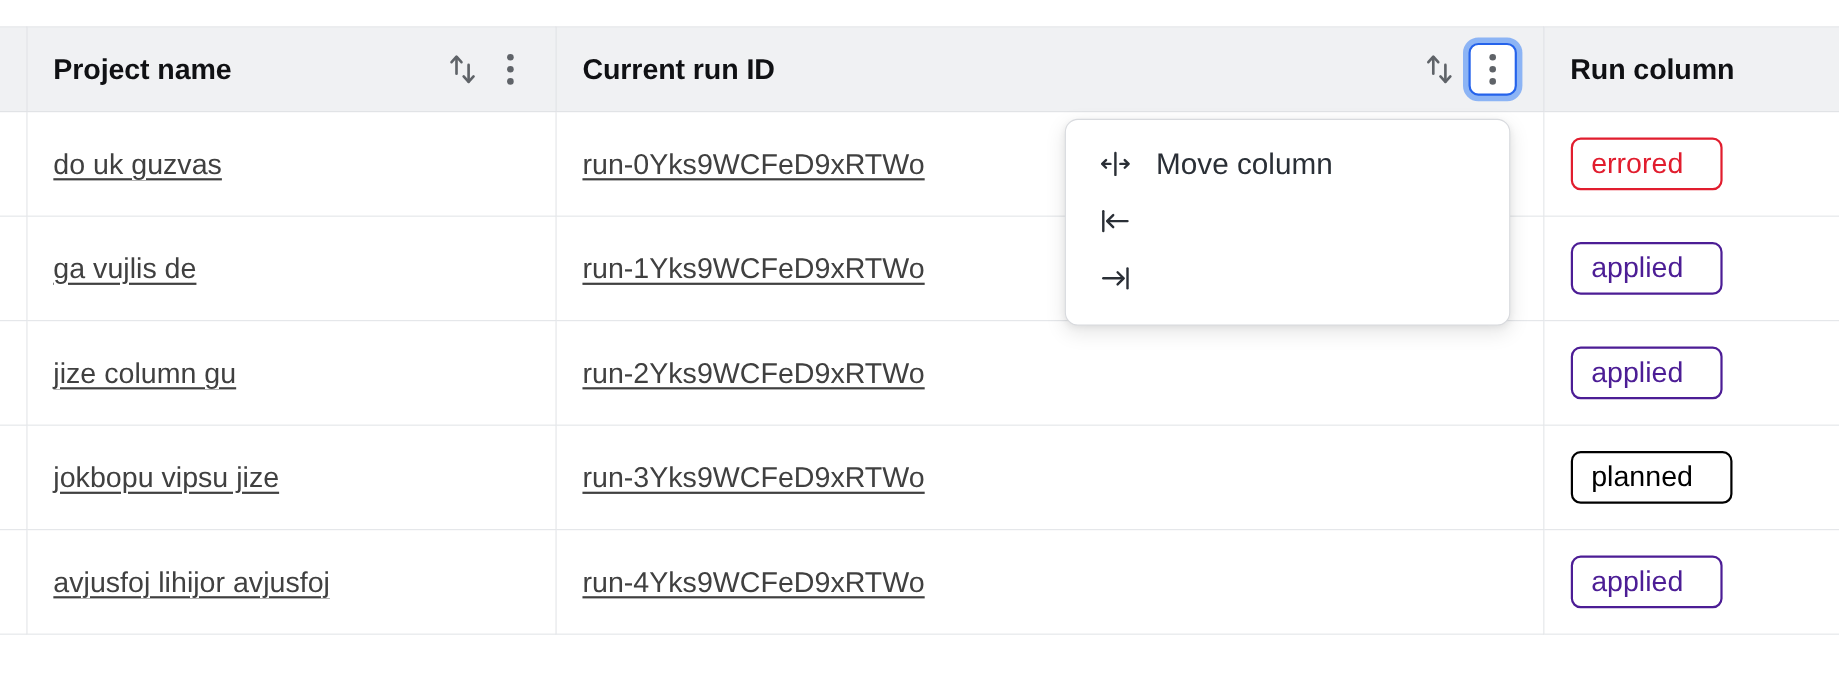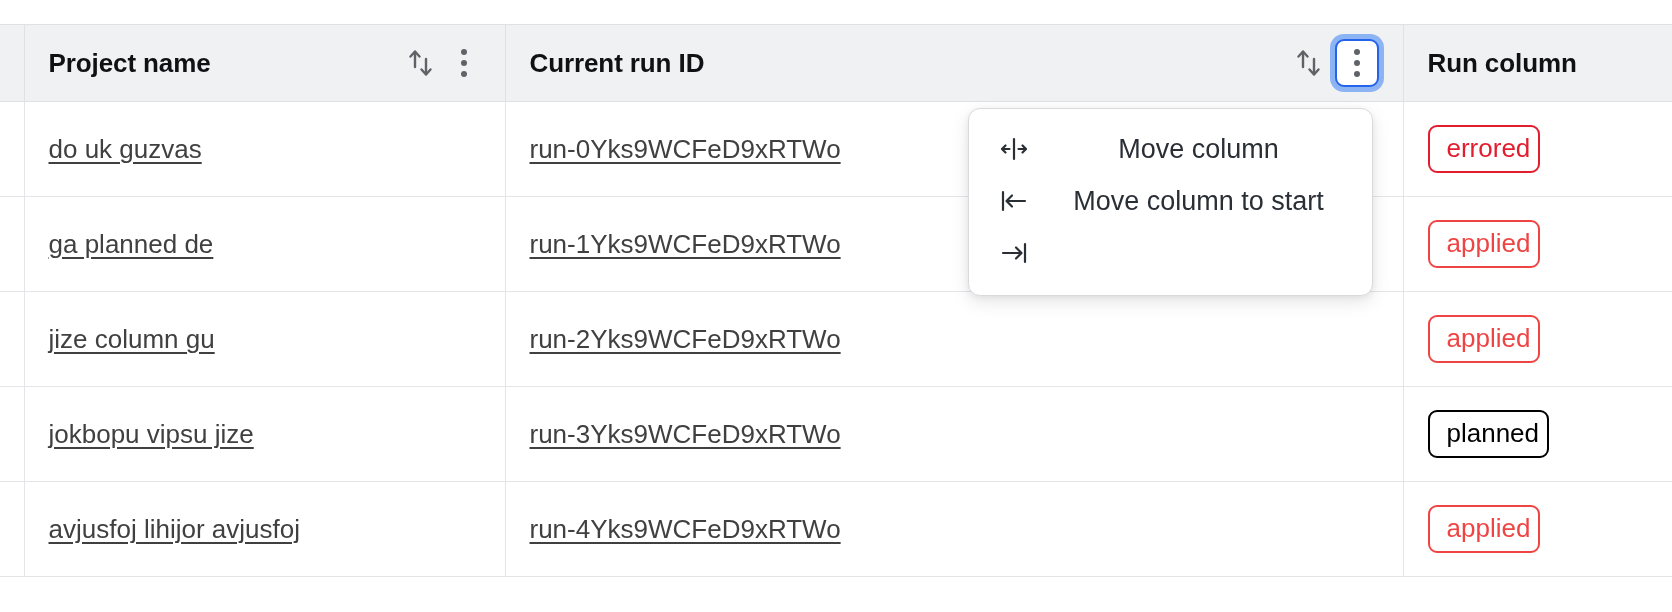--- a/index.html
+++ b/index.html
@@ -118,29 +118,29 @@
     text-decoration: underline;
     text-underline-offset: 4px;
     text-decoration-thickness: 2px;
     font-size: 26px;
     white-space: nowrap;
   }
 
   
   .pill {
     display: inline-block;
-    padding: 7px 8px 9px 17px;
+    padding: 7px 34px 9px 17px;
     border-radius: 9px;
     border: 2px solid currentColor;
     font-size: 26px;
     line-height: 1.1;
     white-space: nowrap;
   }
   .pill.errored { color: #e11d2e; }
-  .pill.applied { color: #ef4444; }
+  .pill.applied { color: #4c1d95; }
   .pill.planned { color: #000000; }
 
   
   .menu {
     position: absolute;
     left: 968px;
     top: 108px;
     width: 405px;
     background: #ffffff;
     border: 1px solid #d8dade;
@@ -160,21 +160,21 @@
     color: #2a2f36;
     white-space: nowrap;
   }
   .mi-icon {
     flex: 0 0 auto;
     width: 30px; height: 30px;
     color: #2a2f36;
     display: block;
   }
   .mi-icon svg { display: block; }
-  .mi-label { flex: 1 1 auto; text-align: center; }
+  .mi-label { flex: 1 1 auto; }
 
   .top-strip {
     position: absolute;
     left: 0; top: 0; width: 1672px; height: 24px;
     background: #ffffff;
   }
 </style>
 </head>
 <body>
 
@@ -253,21 +253,21 @@
 
       <tbody id="tbody">
           <tr>
             <td class="select-col"></td>
             <td><a class="cell-link" href="#">do uk guzvas</a></td>
             <td><a class="cell-link" href="#">run-0Yks9WCFeD9xRTWo</a></td>
             <td><span class="pill errored">errored</span></td>
           </tr>
           <tr>
             <td class="select-col"></td>
-            <td><a class="cell-link" href="#">ga planned de</a></td>
+            <td><a class="cell-link" href="#">ga vujlis de</a></td>
             <td><a class="cell-link" href="#">run-1Yks9WCFeD9xRTWo</a></td>
             <td><span class="pill applied">applied</span></td>
           </tr>
           <tr>
             <td class="select-col"></td>
             <td><a class="cell-link" href="#">jize column gu</a></td>
             <td><a class="cell-link" href="#">run-2Yks9WCFeD9xRTWo</a></td>
             <td><span class="pill applied">applied</span></td>
           </tr>
           <tr>
@@ -302,21 +302,20 @@
     </div>
 
     <div class="menu-item">
       <span class="mi-icon">
         <svg viewBox="0 0 30 30" width="30" height="30" fill="none" stroke="currentColor" stroke-width="2.2" stroke-linecap="round" stroke-linejoin="round">
           <path d="M4 6 V24"></path>
           <path d="M26 15 H8"></path>
             <path d="M13 9.5 L7.5 15 L13 20.5"></path>
         </svg>
       </span>
-      <span class="mi-label">Move column to start</span>
     </div>
 
     <div class="menu-item">
       <span class="mi-icon">
         <svg viewBox="0 0 30 30" width="30" height="30" fill="none" stroke="currentColor" stroke-width="2.2" stroke-linecap="round" stroke-linejoin="round">
           <path d="M26 6 V24"></path>
           <path d="M4 15 H22"></path>
             <path d="M17 9.5 L22.5 15 L17 20.5"></path>
         </svg>
       </span>

